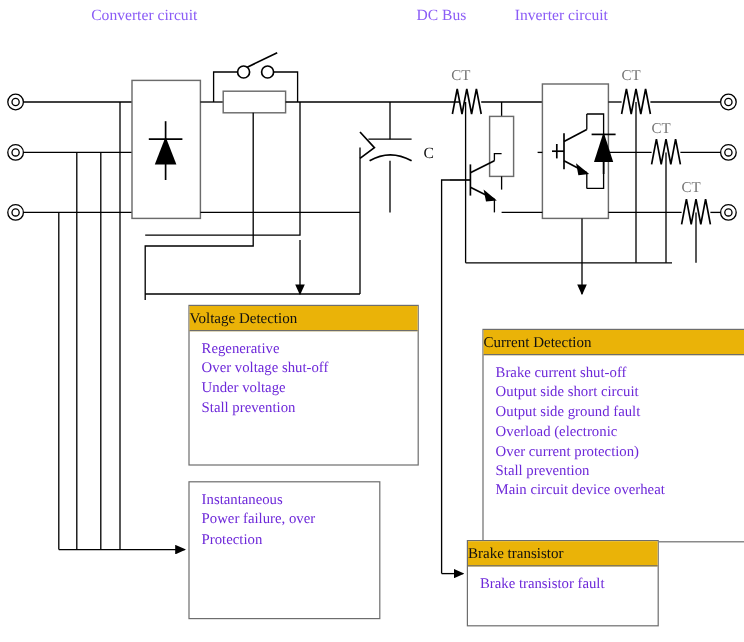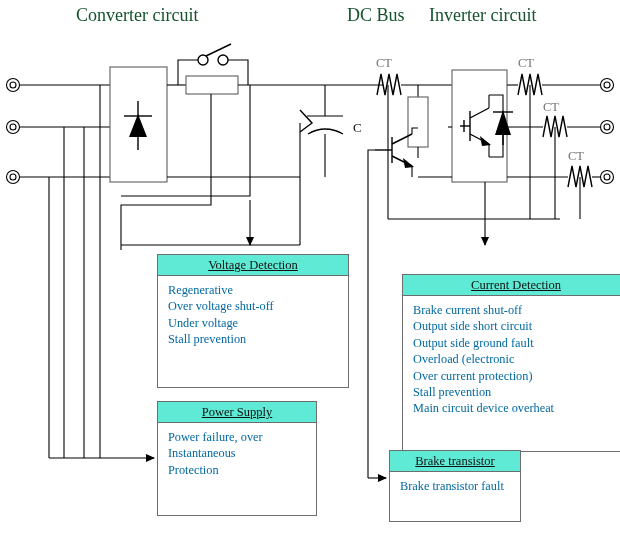--- a/index.html
+++ b/index.html
@@ -25,56 +25,55 @@
     width: 620px;
     height: 535px;
   }
   .wire { stroke: #000; stroke-width: 1.1; fill: none; }
   .boxline { stroke: #6b6b6b; stroke-width: 1.2; fill: #fff; }
   .sym { stroke: #000; stroke-width: 1.4; fill: none; }
   .symfill { fill: #000; stroke: none; }
 
   .caption {
     position: absolute;
-    font-size: 18px;
-    color: #14532d;
+    font-size: 13px;
+    color: #8b5cf6;
     white-space: nowrap;
   }
   .ctlabel {
     position: absolute;
     font-size: 12.5px;
     color: #737373;
   }
   .rlabel {
     position: absolute;
     font-size: 12px;
     color: #111;
   }
 
   .panel {
     position: absolute;
     border: 1px solid #6d6d6d;
     background: #ffffff;
     box-sizing: border-box;
   }
   .panel-title {
-    background: #5eead4;
+    background: #eab308;
     border-bottom: 1px solid #6d6d6d;
-    text-align: center;
+    text-align: left;
     font-size: 12.5px;
     color: #111;
     line-height: 20px;
     height: 21px;
     box-sizing: border-box;
-    text-decoration: underline;
   }
   .panel-body {
     padding: 6px 0 4px 10px;
     font-size: 12.3px;
-    color: #0369a1;
+    color: #6d28d9;
     line-height: 16.4px;
   }
   .panel-body div { white-space: nowrap; }
 </style>
 </head>
 <body>
 
 <div id="diagram-root">
 
   <div class="caption" style="left:76px; top:5px;">Converter circuit</div>
@@ -258,28 +257,27 @@
       <div>Output side short circuit</div>
       <div>Output side ground fault</div>
       <div>Overload (electronic</div>
       <div>Over current protection)</div>
       <div>Stall prevention</div>
       <div>Main circuit device overheat</div>
     </div>
   </div>
 
   <div class="panel" style="left:157px; top:401px; width:160px; height:115px;">
-    <div class="panel-title">Power Supply</div>
-    <div class="panel-body">
+    <div class="panel-body">
+      <div>Instantaneous</div>
       <div>Power failure, over</div>
-      <div>Instantaneous</div>
       <div>Protection</div>
     </div>
   </div>
 
-  <div class="panel" style="left:389px; top:450px; width:132px; height:72px;">
+  <div class="panel" style="left:389px; top:450px; width:160px; height:72px;">
     <div class="panel-title">Brake transistor</div>
     <div class="panel-body">
       <div>Brake transistor fault</div>
     </div>
   </div>
 
 </div>
 
 </body></html>

